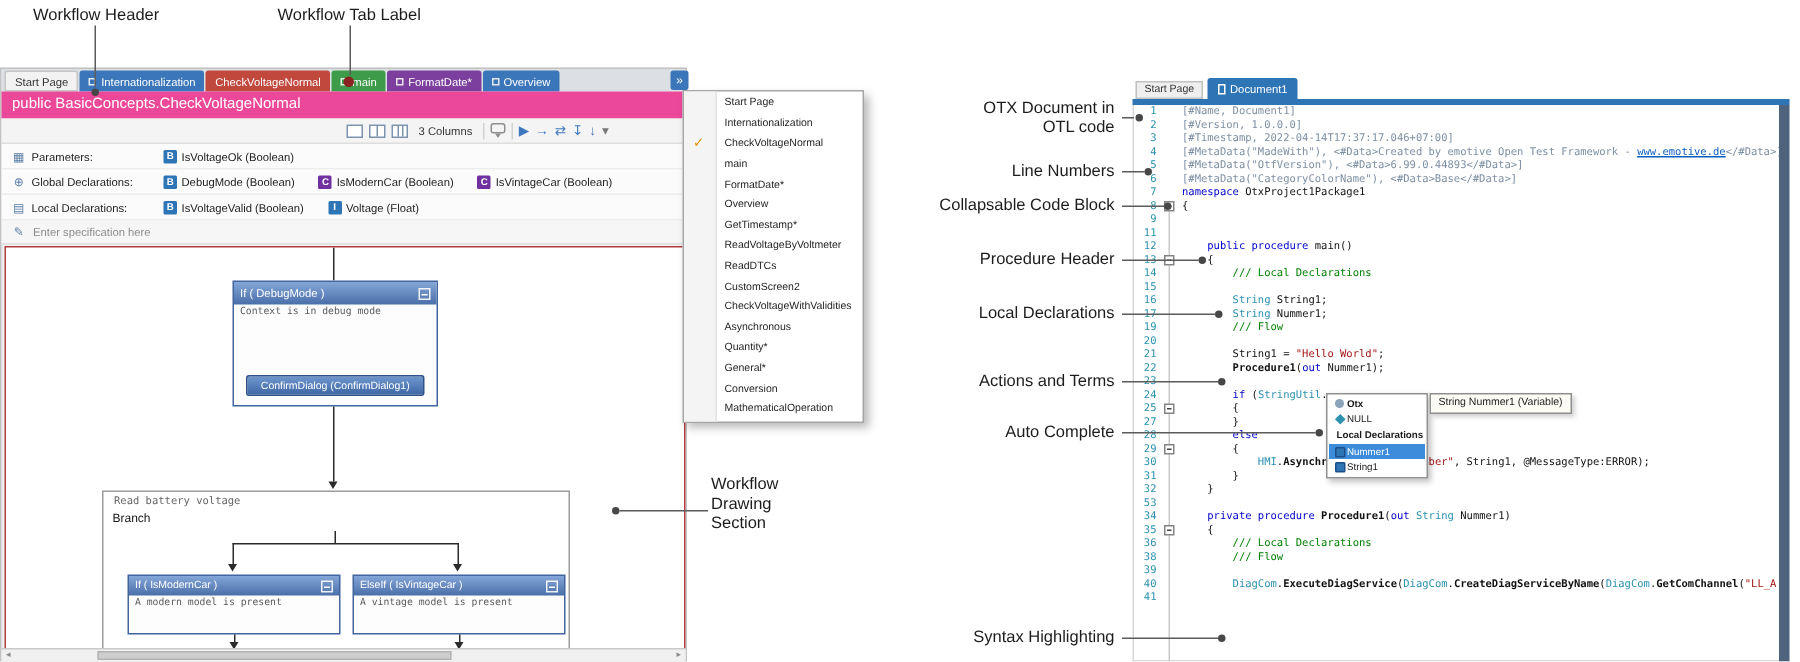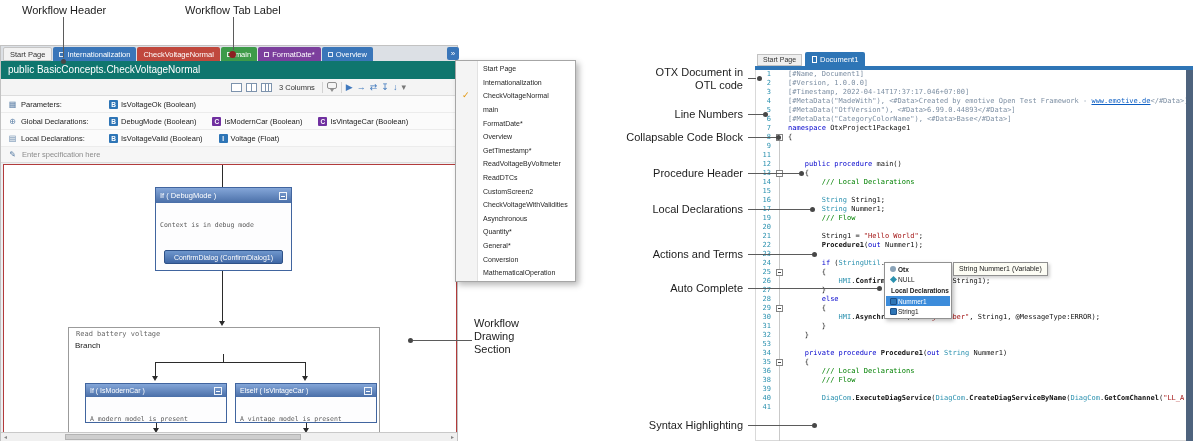--- a/index.html
+++ b/index.html
@@ -12,21 +12,21 @@
   .cline{position:absolute;background:#5b5b5b;z-index:40}
   .cdot{position:absolute;width:5px;height:5px;border-radius:50%;background:#474747;z-index:41}
   .cdot.red{width:7px;height:7px;background:#8b2121}
 
   
   #wf{position:absolute;left:0;top:45px;width:458px;height:396px;background:#eef0f2;border:1px solid #c2c2c2;z-index:1}
   #wf-tabs{position:absolute;left:0;top:0;width:456px;height:15px;background:#dce0e5;display:flex;align-items:flex-end;gap:1px;padding-left:2px}
   .wtab{display:flex;align-items:center;height:14px;padding:0 6px;font-size:7.5px;border-radius:2px 2px 0 0;white-space:nowrap;cursor:default}
   .ticon{display:inline-block;width:5px;height:5px;border:1px solid rgba(255,255,255,.85);margin-right:3px}
   #wf-overflow{position:absolute;left:446px;top:1px;width:12px;height:13px;background:#3a76b9;color:#fff;font-size:8px;line-height:13px;text-align:center;border-radius:2px}
-  #wf-header{position:absolute;left:0;top:15px;width:456px;height:18px;background:#0f766e;color:#fff;font-size:10px;line-height:18px;padding-left:7px;white-space:nowrap}
+  #wf-header{position:absolute;left:0;top:15px;width:456px;height:18px;background:#ec4899;color:#fff;font-size:10px;line-height:18px;padding-left:7px;white-space:nowrap}
   #wf-toolbar{position:absolute;left:0;top:33px;width:456px;height:17px;background:#f4f4f4;border-bottom:1px solid #ddd;display:flex;align-items:center;padding-left:230px;gap:4px}
   #tb-columns{font-size:7.5px;color:#333;margin:0 3px;white-space:nowrap}
   .gic{font-size:9px;color:#3f78bd;line-height:13px}
   .gic.grey{color:#777}
   .tsep{width:1px;height:11px;background:#d2d2d2}
   .lay{width:11px;height:9px;border:1px solid #7d93ad;background:#fff;position:relative}
   .lay.split::after{content:"";position:absolute;top:0;bottom:0;left:4px;width:1px;background:#7d93ad}
   .lay.cols::before{content:"";position:absolute;top:0;bottom:0;left:3px;width:1px;background:#7d93ad}
   .lay.cols::after{content:"";position:absolute;top:0;bottom:0;left:6px;width:1px;background:#7d93ad}
   .bub{width:10px;height:7px;border:1px solid #8f8f8f;border-radius:2px;position:relative;margin-bottom:3px}
@@ -42,21 +42,21 @@
 
   
   #canvas{position:absolute;left:2px;top:118px;width:454px;height:269px;background:#fff;border:1px solid #b23b3b;overflow:hidden}
   .conn{position:absolute;background:#2b2b2b}
   .arrd{position:absolute;width:0;height:0;border-left:3px solid transparent;border-right:3px solid transparent;border-top:5px solid #2b2b2b}
   .blk{position:absolute;background:#fdfdfe;border:1px solid #41659f}
   .blkhead{height:15px;background:linear-gradient(#84a6d8,#4a6fa8);display:flex;align-items:center;color:#fff;font-size:7.5px;padding:0 4px;white-space:nowrap}
   .lanehead{height:13px;font-size:7px}
   .minusbox{margin-left:auto;width:8px;height:8px;border:1px solid rgba(255,255,255,.9);position:relative;flex:none}
   .minusbox::after{content:"";position:absolute;left:1px;right:1px;top:3px;height:1px;background:#fff}
-  .blkcomment{font-family:"DejaVu Sans Mono",monospace;font-size:6.5px;color:#5a5a5a;padding:18px 4px;white-space:nowrap}
+  .blkcomment{font-family:"DejaVu Sans Mono",monospace;font-size:6.5px;color:#5a5a5a;padding:0 4px;white-space:nowrap}
   #confirmbtn{position:absolute;left:8px;right:8px;bottom:6px;height:14px;background:linear-gradient(#6f97cd,#3f67a5);border:1px solid #2f5288;border-radius:2px;color:#fff;font-size:7px;display:flex;align-items:center;justify-content:center;white-space:nowrap}
   #branch{position:absolute;left:64px;top:162px;width:312px;height:106px;background:#fff;border:1px solid #9b9b9b}
   #branch-title{font-size:8px;color:#1a1a1a;padding:3px 0 0 6px}
   #branch-comment{font-family:"DejaVu Sans Mono",monospace;font-size:7px;color:#666;padding:2px 0 0 7px}
   .lane{position:absolute;width:142px;background:#fdfdfe;border:1px solid #41659f}
 
   
   #wf-hscroll{position:absolute;left:0;top:386px;width:456px;height:9px;background:#f0f0f0;border-top:1px solid #c9c9c9}
   .sbarrow{position:absolute;top:0;width:9px;height:8px;font-size:6px;color:#888;text-align:center;line-height:8px}
   #sb-thumb{position:absolute;left:64px;top:1px;width:236px;height:6px;background:#cecece;border:1px solid #b3b3b3}
@@ -476,25 +476,20 @@
             <span class="codeln"><span class="pln">        </span><span class="kw">if</span><span class="pln"> (</span><span class="typ">StringUtil</span><span class="pln">.</span></span>
           </div>
           <div class="cl">
             <span class="ln">25</span>
             <span class="fg">
               <span class="fbox"></span>
             </span>
             <span class="codeln"><span class="pln">        {</span></span>
           </div>
           <div class="cl">
-            <span class="ln">26</span>
-            <span class="fg"></span>
-            <span class="codeln"><span class="pln">            </span><span class="typ">HMI</span><span class="pln">.</span><span class="pb">Confirm</span><span class="pln">                </span><span class="pln">String1);</span></span>
-          </div>
-          <div class="cl">
             <span class="ln">27</span>
             <span class="fg"></span>
             <span class="codeln"><span class="pln">        }</span></span>
           </div>
           <div class="cl">
             <span class="ln">28</span>
             <span class="fg"></span>
             <span class="codeln"><span class="pln">        </span><span class="kw">else</span></span>
           </div>
           <div class="cl">

